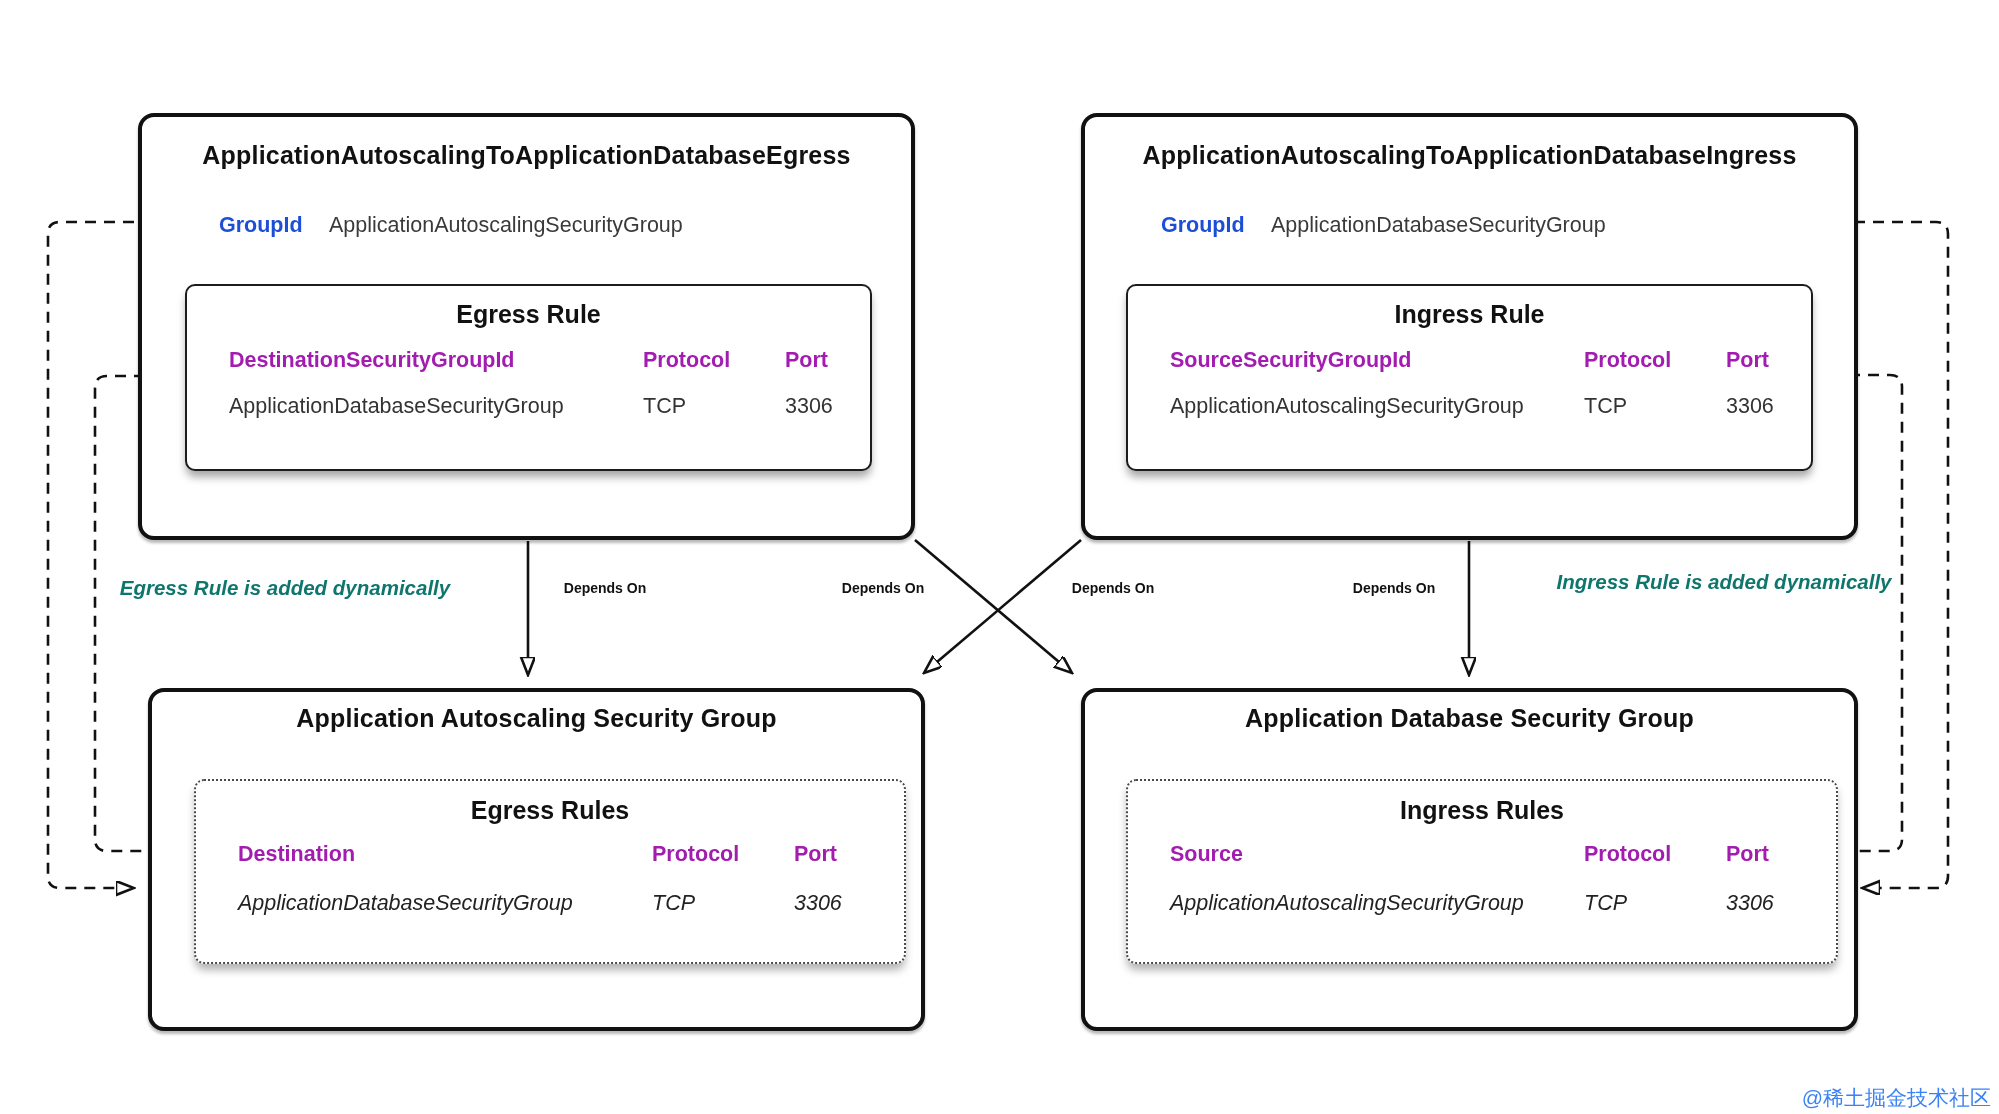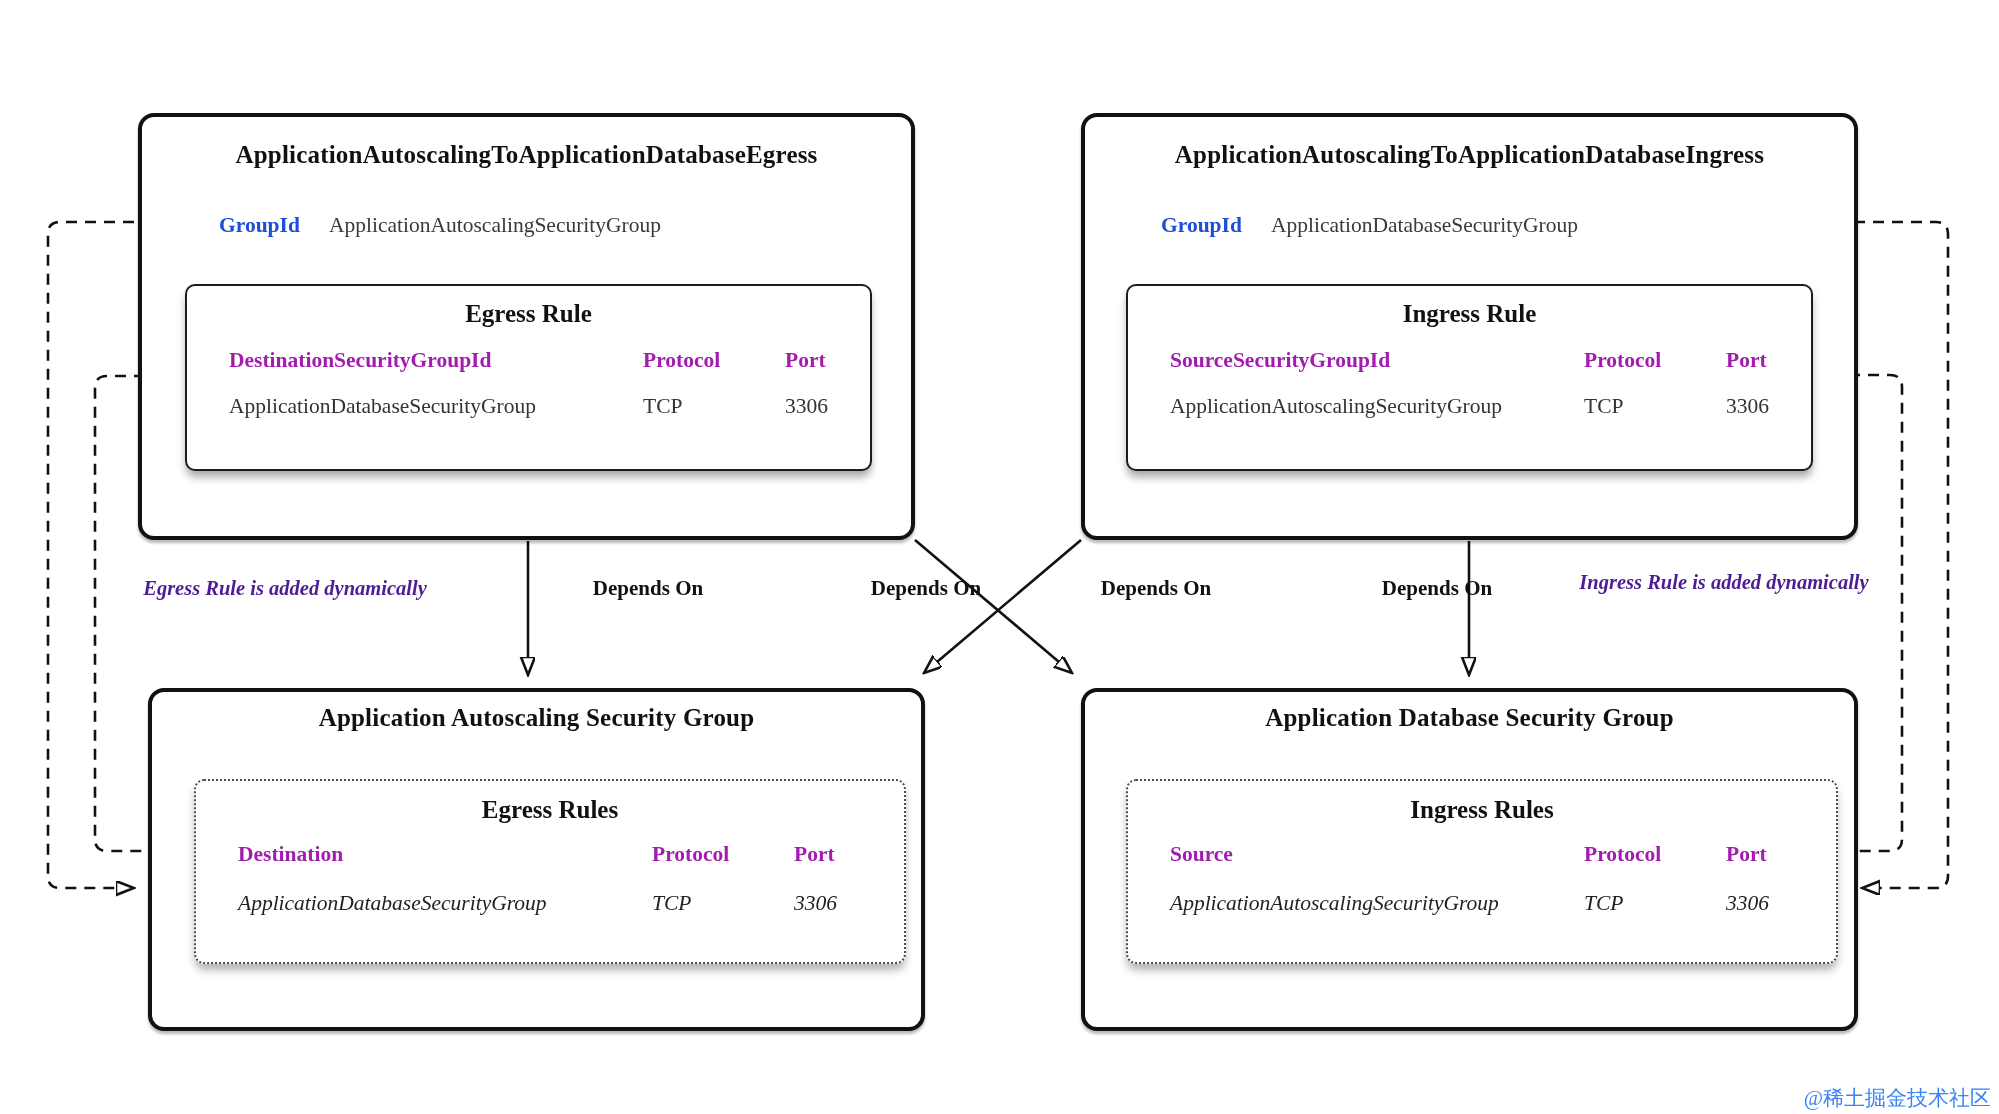--- a/index.html
+++ b/index.html
@@ -1,18 +1,18 @@
 <!DOCTYPE html>
 <html><head>
 <meta charset="utf-8">
 <style>
   html,body{margin:0;padding:0;background:#ffffff;}
   .canvas{
     position:relative;width:1999px;height:1114px;background:#ffffff;overflow:hidden;
-    font-family:Liberation Serif, serif;color:#1a1a1a;
+    font-family:Liberation Sans, sans-serif;color:#1a1a1a;
   }
   svg.connectors{position:absolute;left:0;top:0;width:1999px;height:1114px;}
   svg.connectors path{fill:none;stroke:#111;stroke-width:2.6px;}
   svg.connectors path.dashed{stroke-dasharray:11 8;}
 
   .box{
     position:absolute;background:#fff;border:4px solid #111;border-radius:16px;
     box-shadow:0 3px 3px rgba(0,0,0,0.28);
   }
   .box-title{
@@ -44,25 +44,25 @@
   .cell.name{left:42px;}
   .cell.proto{left:456px;}
   .cell.port{left:598px;}
   .solid-card .cell.head{top:62px;}
   .solid-card .cell.val{top:108px;}
   .dotted-card .cell.head{top:61px;}
   .dotted-card .cell.val{top:110px;}
 
   .edge-label{
     position:absolute;transform:translate(-50%,-50%);
-    font-weight:bold;font-size:21px;color:#111;white-space:nowrap;margin-left:43px;
+    font-weight:bold;font-size:14px;color:#111;white-space:nowrap;
   }
   .caption{
     position:absolute;transform:translate(-50%,-50%);
-    font-style:italic;font-weight:600;font-size:20.5px;color:#4c1d95;white-space:nowrap;
+    font-style:italic;font-weight:600;font-size:20.5px;color:#0f766e;white-space:nowrap;
   }
   .watermark{
     position:absolute;right:8px;top:1084px;font-size:21px;color:#3b82f6;white-space:nowrap;
   }
 </style>
 </head>
 <body>
 
 <div class="canvas">
 

